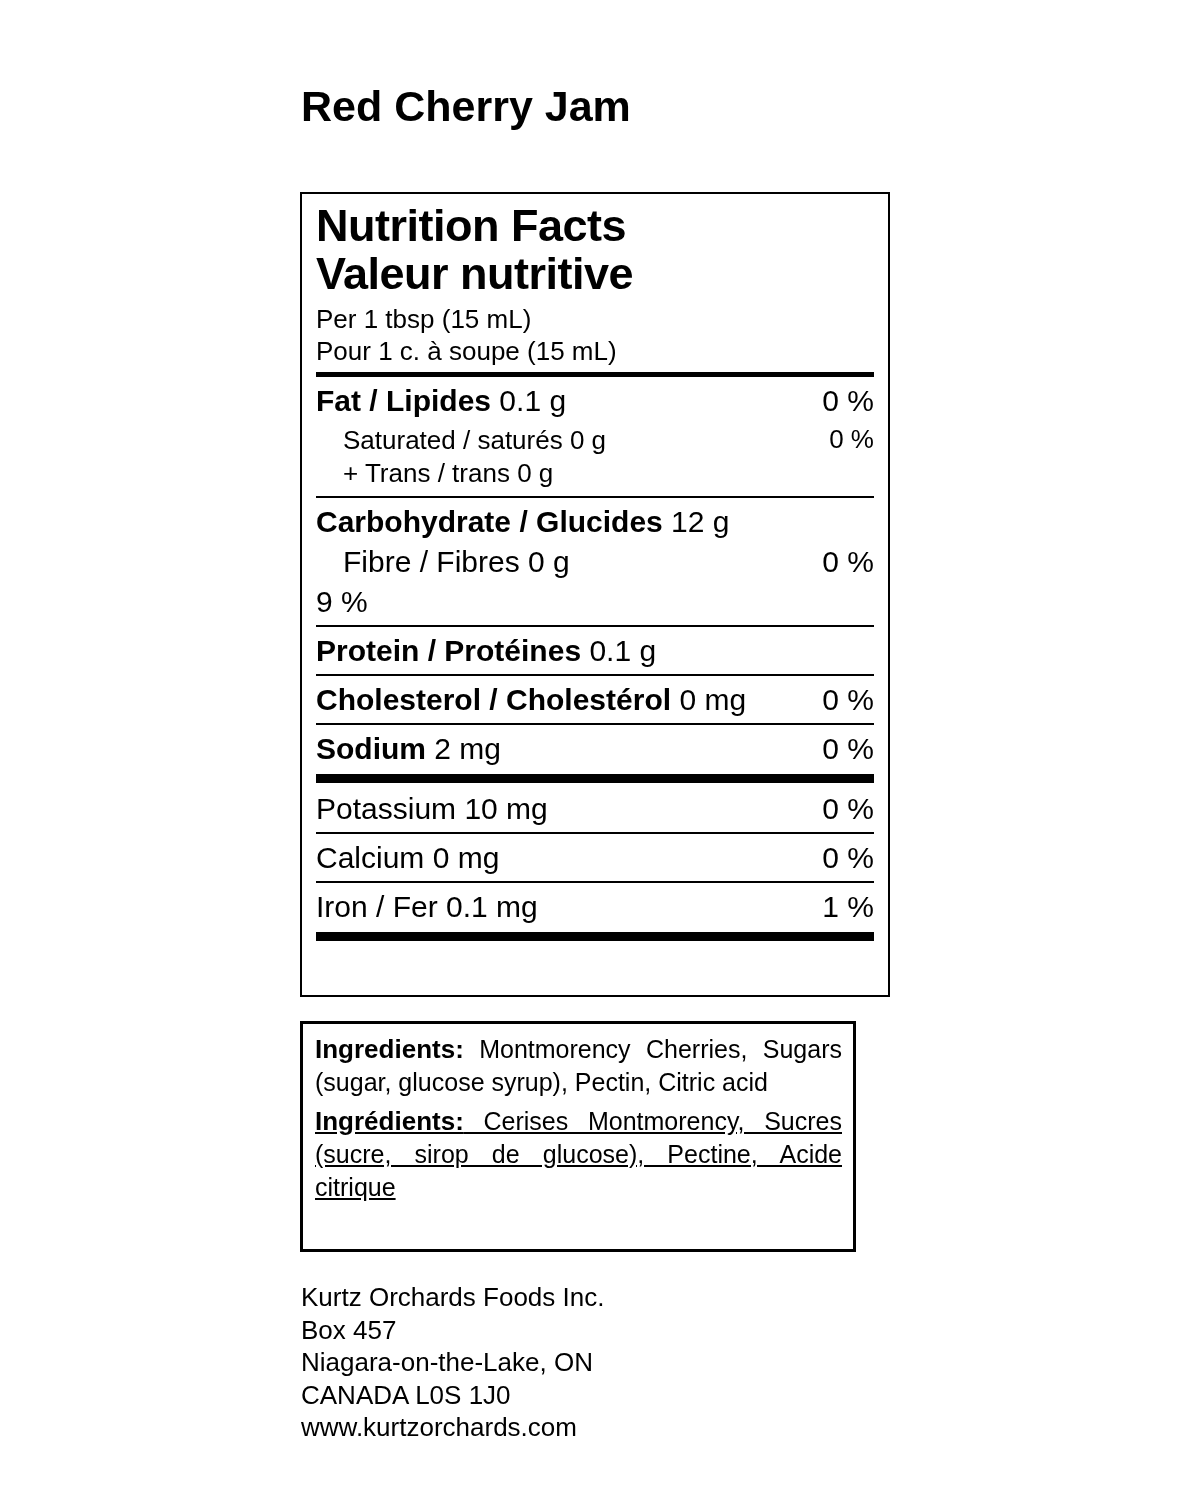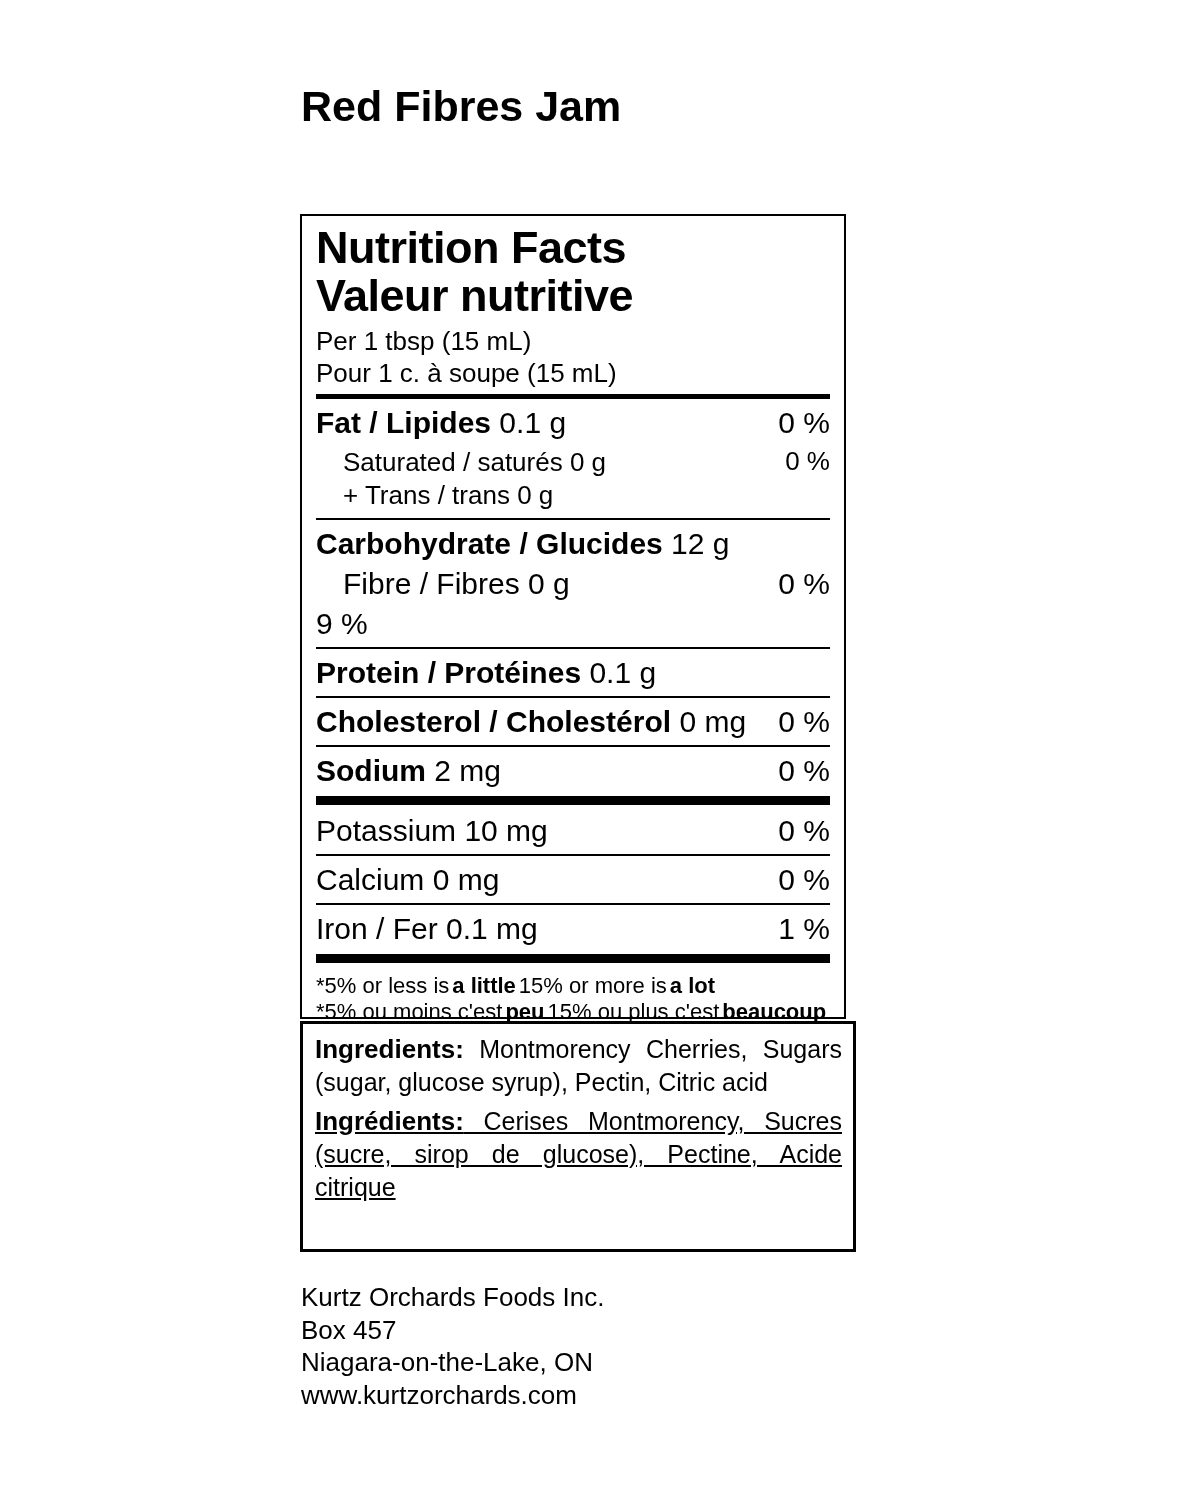--- a/index.html
+++ b/index.html
@@ -20,26 +20,25 @@
     font-size: 43px;
     font-weight: bold;
     letter-spacing: 0px;
     white-space: nowrap;
   }
   
   .nft {
     position: absolute;
     left: 300px;
     top: 192px;
-    width: 546px;
+    width: 590px;
     height: 805px;
     border: 2px solid #000;
     box-sizing: border-box;
     padding: 8px 14px 0 14px;
-    margin-top: 22px;
   }
   .nft-heading {
     font-size: 45px;
     font-weight: bold;
     line-height: 1.06;
     letter-spacing: -0.5px;
     white-space: nowrap;
   }
   .serving {
     font-size: 26px;
@@ -116,21 +115,21 @@
     position: absolute;
     left: 301px;
     top: 1281px;
     font-size: 26px;
     line-height: 32.5px;
   }
 </style>
 </head>
 <body>
 
-<div class="page-title">Red Fibres Jam</div>
+<div class="page-title">Red Cherry Jam</div>
 
 <div class="nft">
   <div class="nft-heading">
     <div>Nutrition Facts</div>
     <div>Valeur nutritive</div>
   </div>
   <div class="serving">
     <div>Per 1 tbsp (15 mL)</div>
     <div>Pour 1 c. à soupe (15 mL)</div>
   </div>
@@ -186,29 +185,26 @@
     <span>Calcium 0 mg</span>
     <span>0 %</span>
   </div>
   <div class="row rule">
     <span>Iron / Fer 0.1 mg</span>
     <span>1 %</span>
   </div>
 
   <div class="bar-thick"></div>
 
-  <div class="footnotes">
-    <div><span>*5% or less is</span><b>a little</b><span>15% or more is</span><b>a lot</b></div>
-    <div><span>*5% ou moins c'est</span><b>peu</b><span>15% ou plus c'est</span><b>beaucoup</b></div>
-  </div>
 </div>
 
 <div class="ing-box">
   <div class="ing-p"><b>Ingredients:</b><span> Montmorency Cherries, Sugars (sugar, glucose syrup), Pectin, Citric acid</span></div>
   <div class="ing-p"><b>Ingrédients:</b><span> Cerises Montmorency, Sucres (sucre, sirop de glucose), Pectine, Acide citrique</span></div>
 </div>
 
 <div class="footer">
   <div>Kurtz Orchards Foods Inc.</div>
   <div>Box 457</div>
   <div>Niagara-on-the-Lake, ON</div>
+  <div>CANADA L0S 1J0</div>
   <div>www.kurtzorchards.com</div>
 </div>
 
 </body></html>

